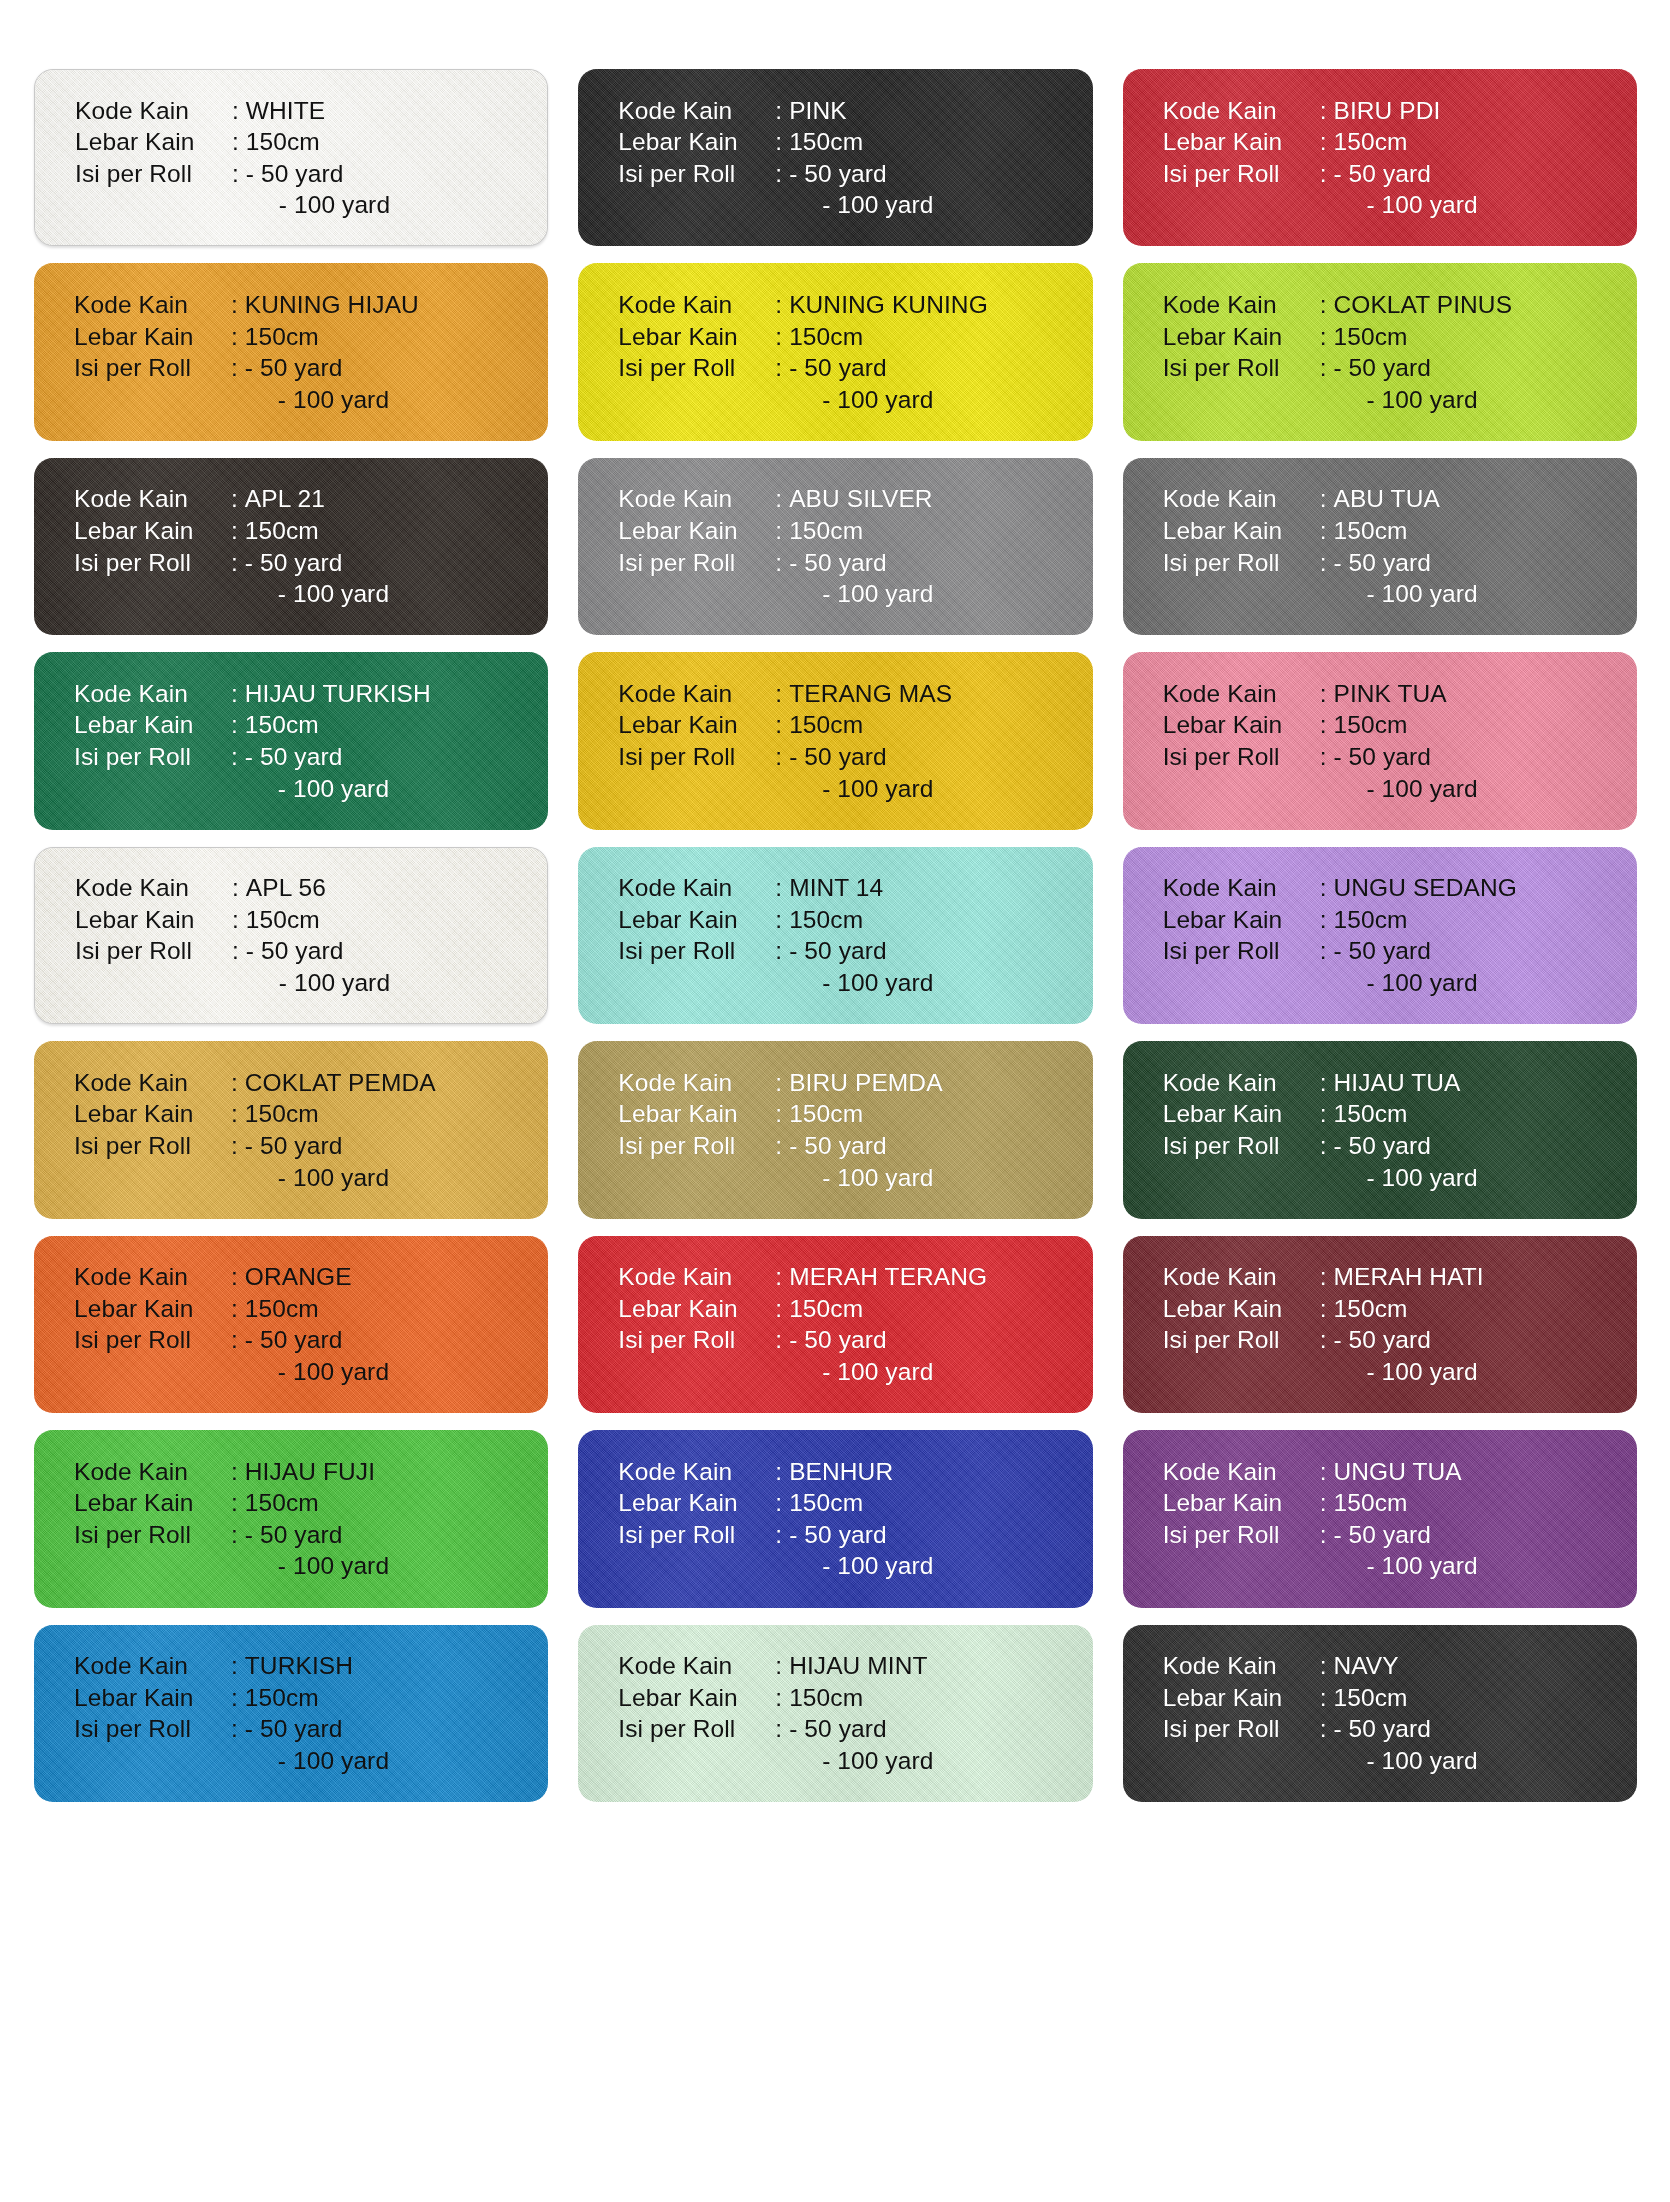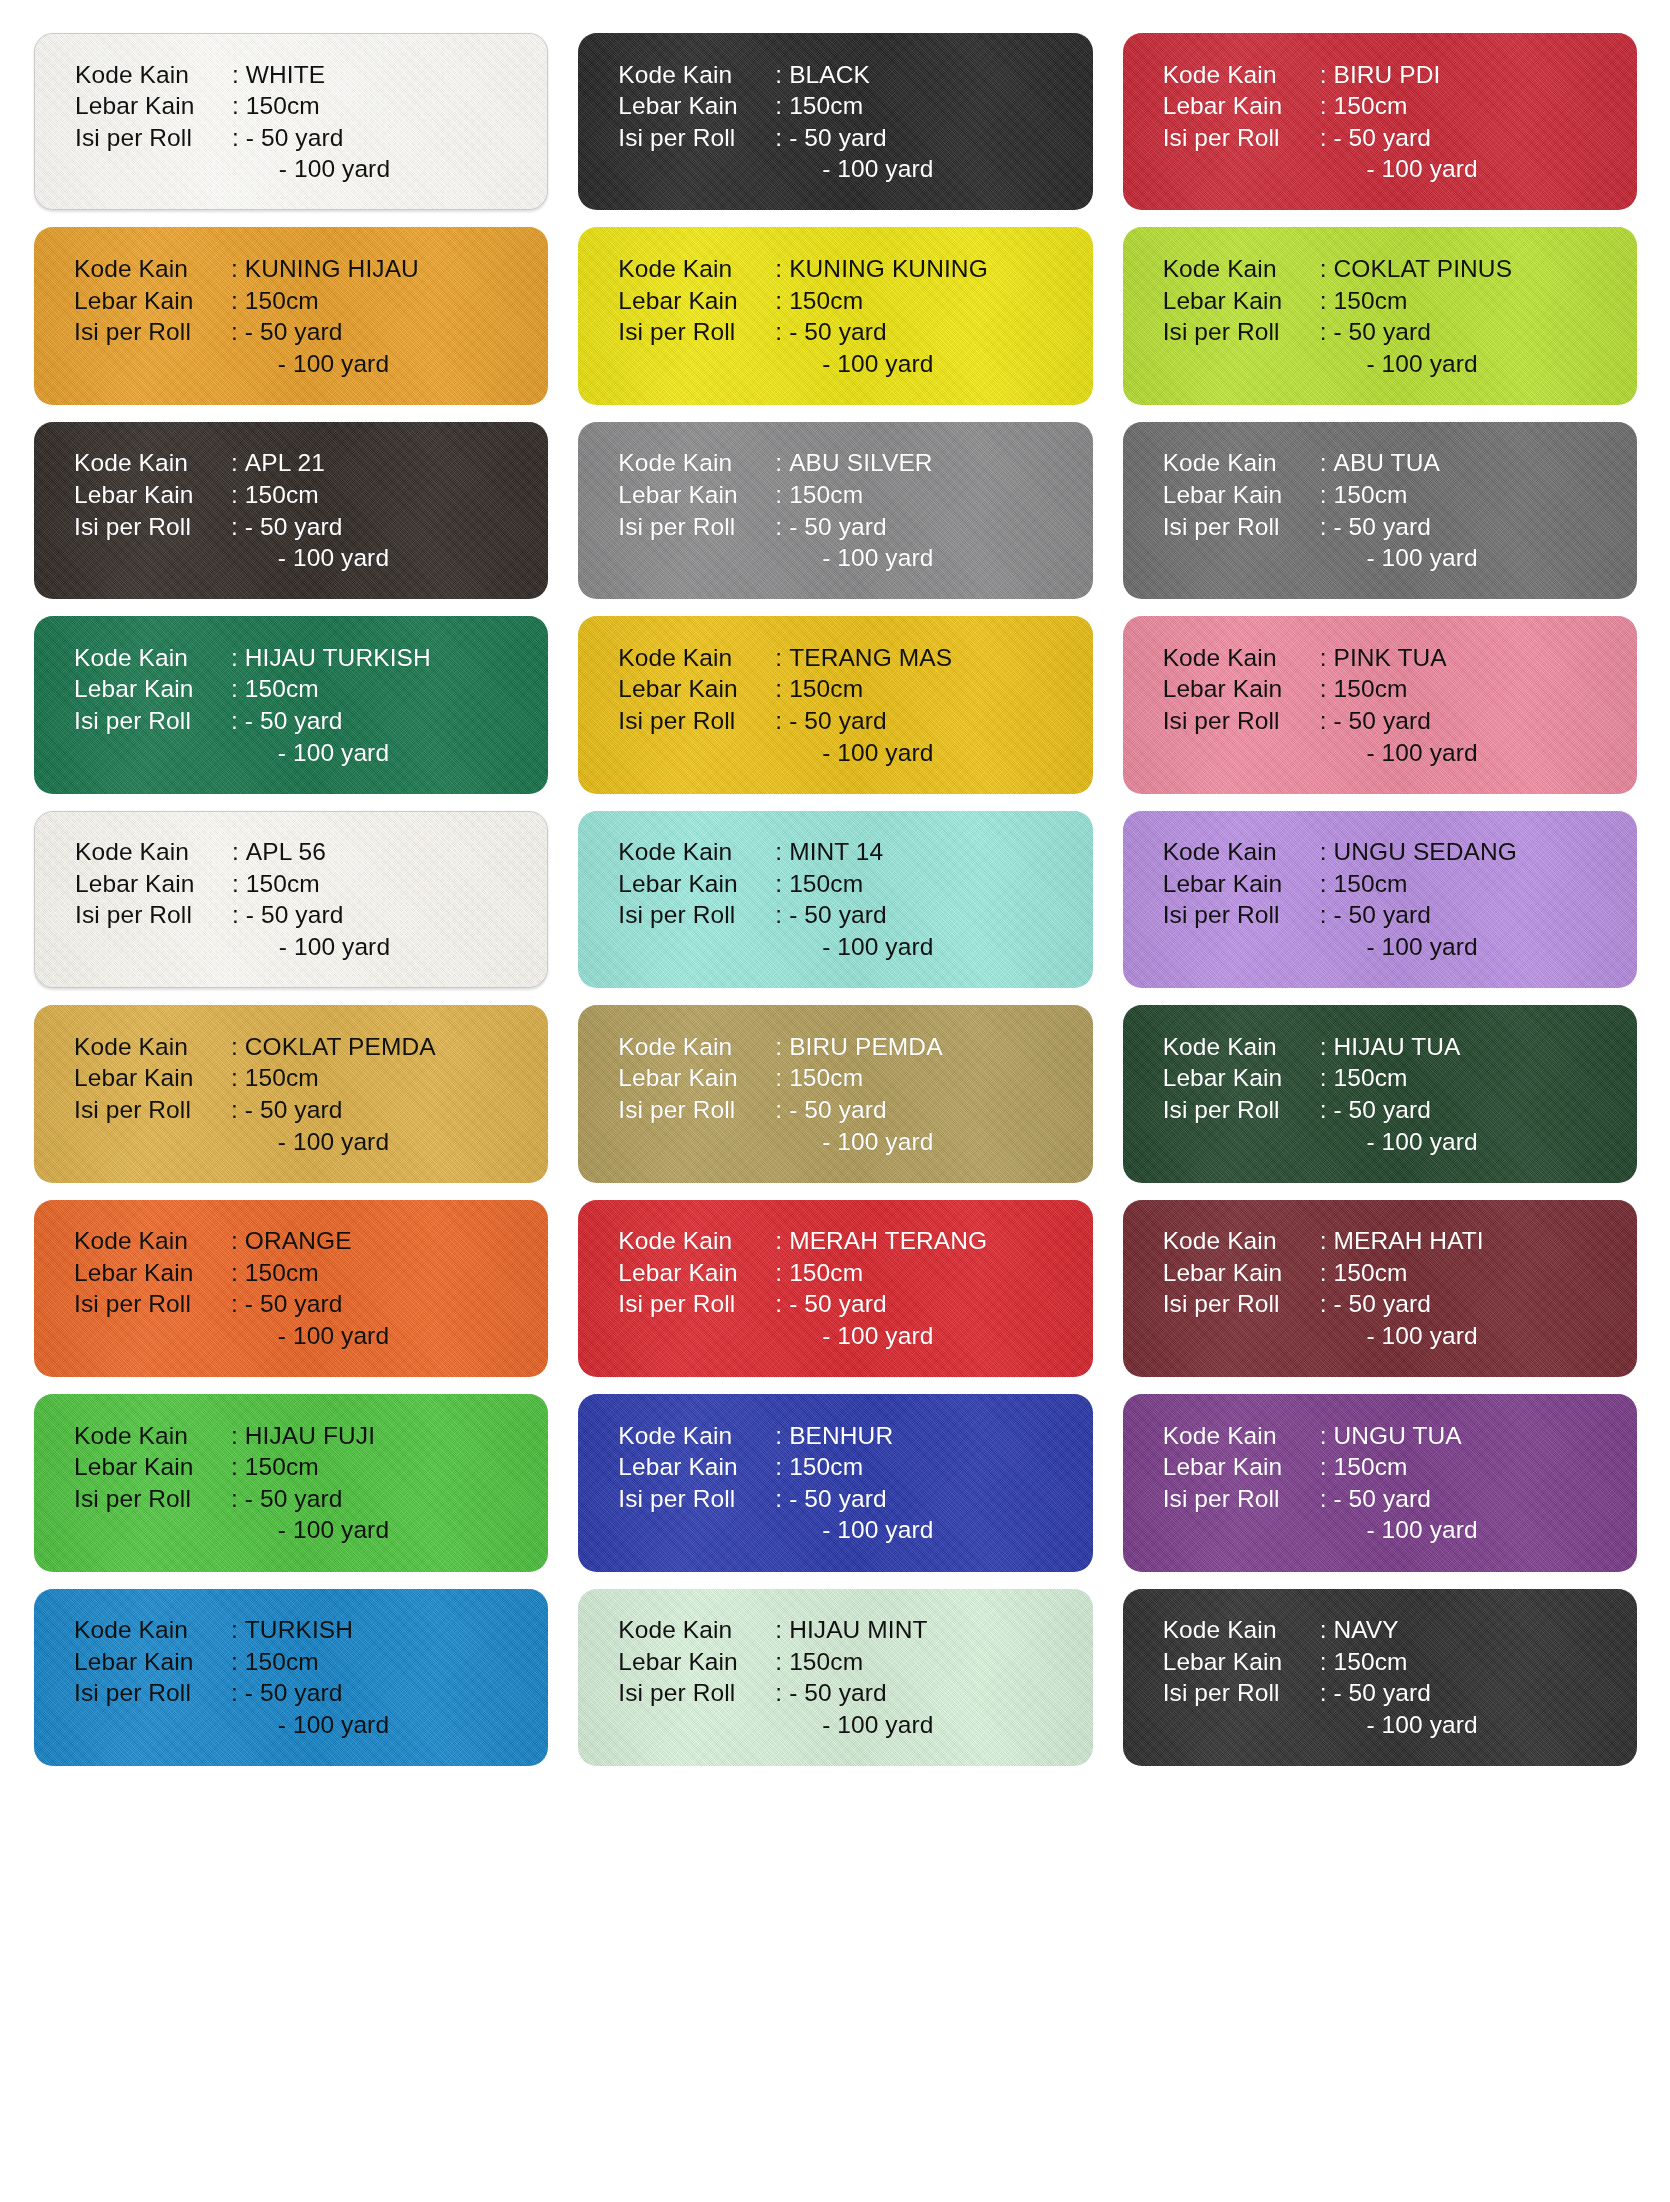--- a/index.html
+++ b/index.html
@@ -14,20 +14,21 @@
 
   #catalog-grid {
     width: 1671px;
     height: 1800px;
     padding: 33px 34px 34px 34px;
     display: grid;
     grid-template-columns: repeat(3, 1fr);
     grid-template-rows: repeat(9, 1fr);
     column-gap: 30px;
     row-gap: 17px;
+    margin-top: 36px;
   }
 
   .swatch-card {
     position: relative;
     border-radius: 19px;
     overflow: hidden;
     display: flex;
     align-items: center;
     justify-content: flex-start;
     isolation: isolate;
@@ -158,21 +159,21 @@
           <span class="info-sep">:</span>
           <span class="info-value">- 100 yard</span>
         </div>
       </div>
     </div>
     <div class="swatch-card" style="background: rgb(35, 35, 35);">
       <div class="swatch-info text-light">
         <div class="info-line">
           <span class="info-label">Kode Kain</span>
           <span class="info-sep">:</span>
-          <span class="info-value">BLACK</span>
+          <span class="info-value">PINK</span>
         </div>
         <div class="info-line">
           <span class="info-label">Lebar Kain</span>
           <span class="info-sep">:</span>
           <span class="info-value">150cm</span>
         </div>
         <div class="info-line">
           <span class="info-label">Isi per Roll</span>
           <span class="info-sep">:</span>
           <span class="info-value">- 50 yard</span>

